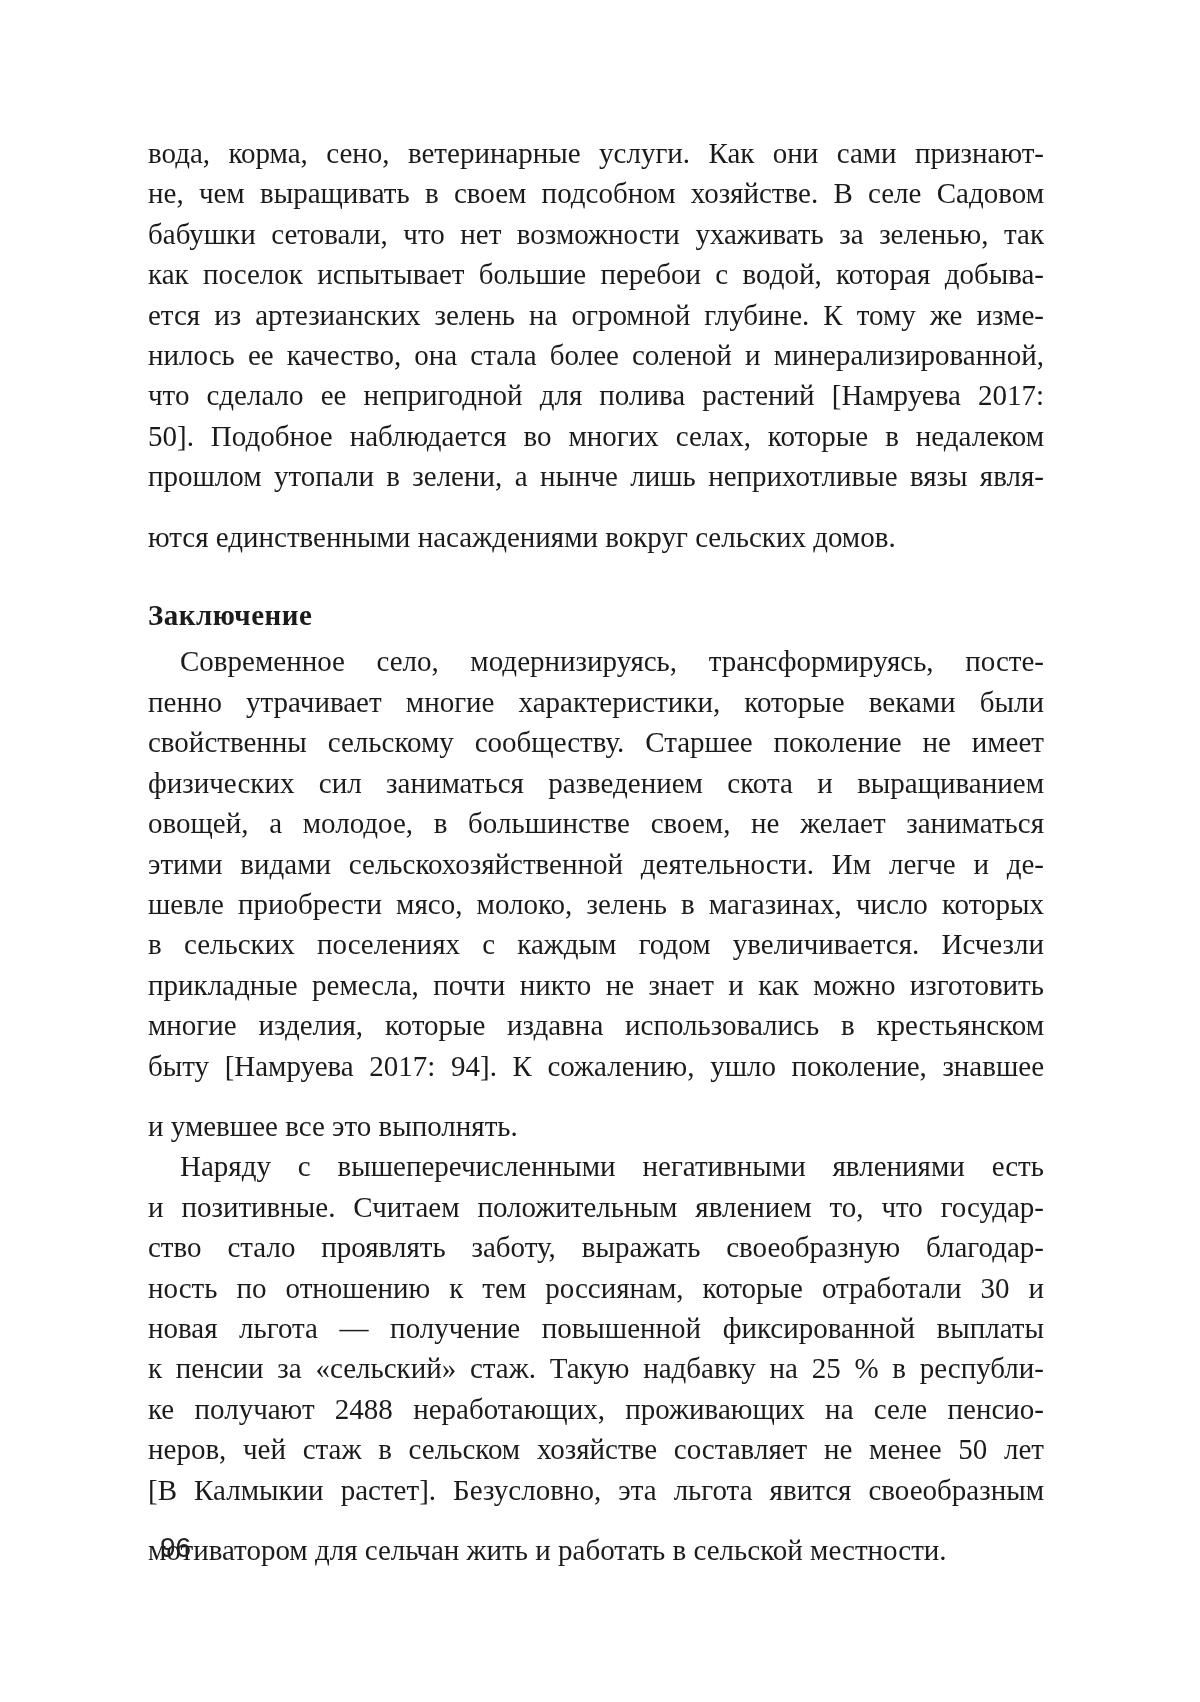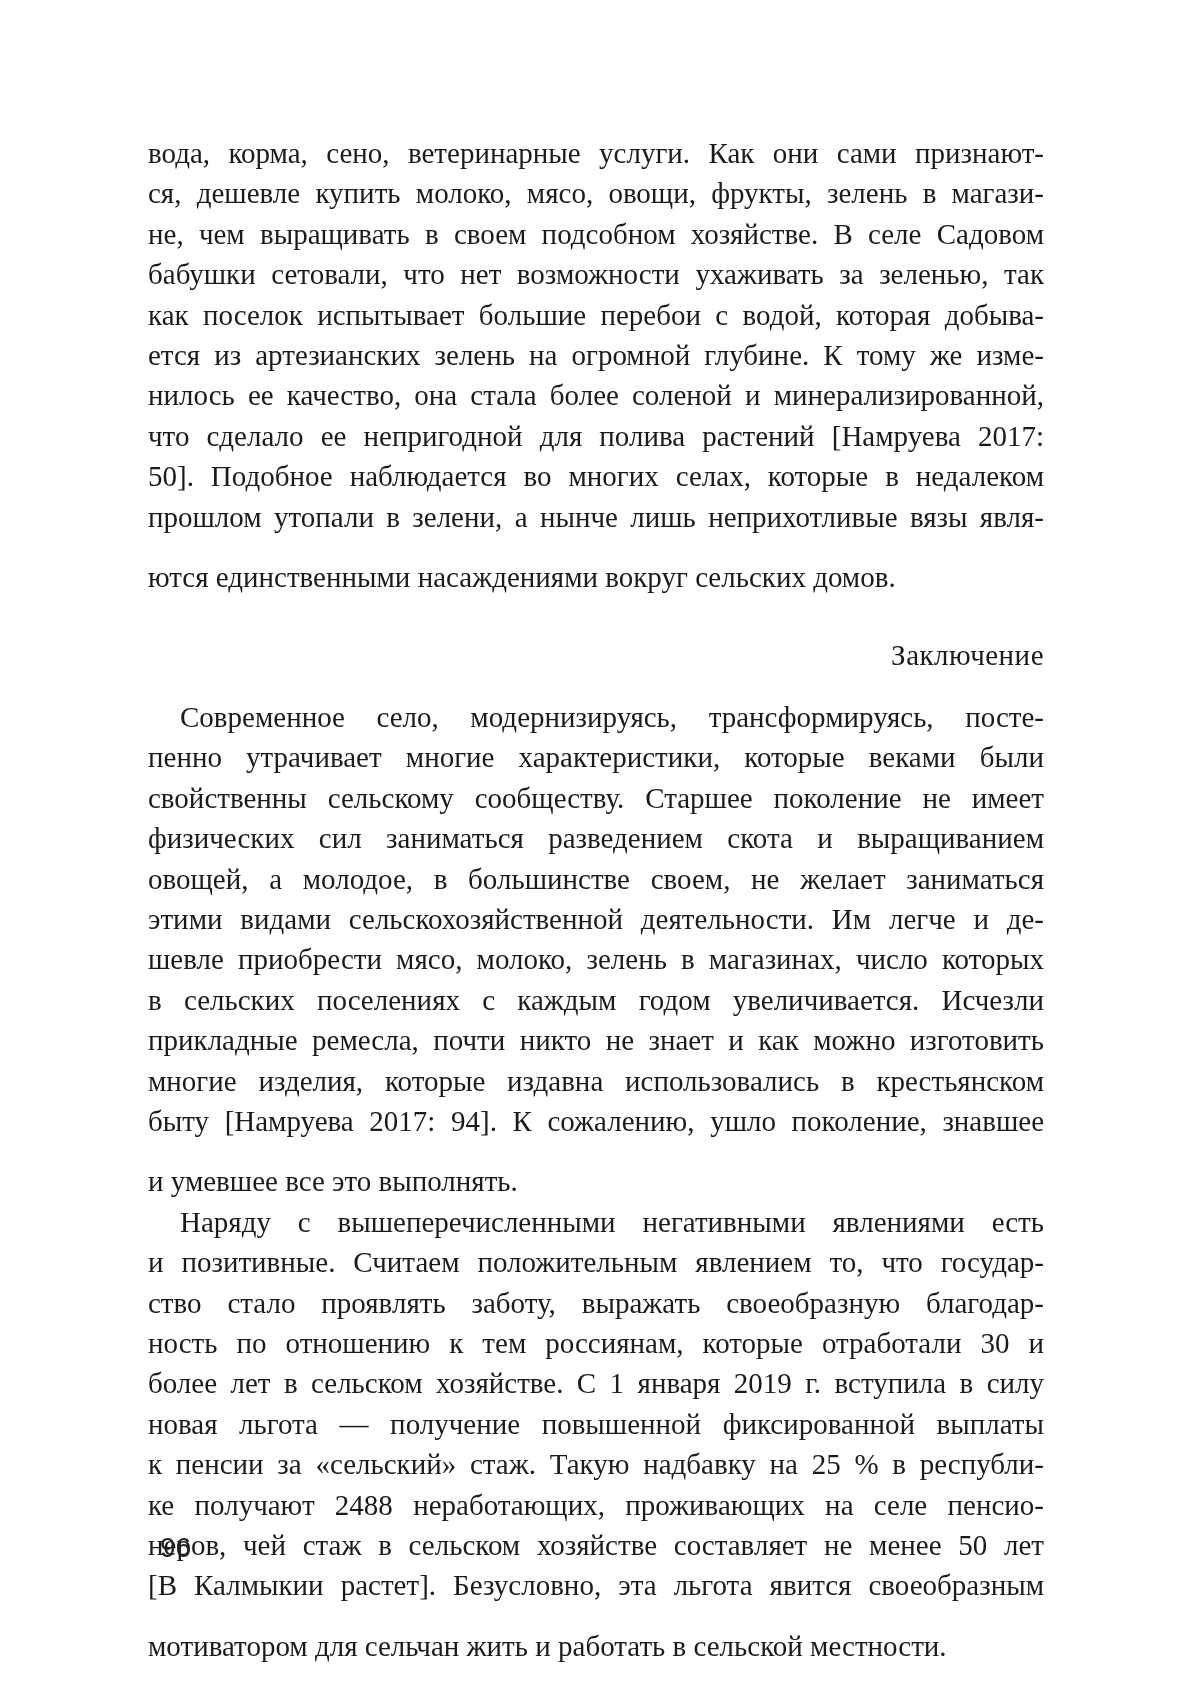--- a/index.html
+++ b/index.html
@@ -26,43 +26,42 @@
   }
   .line {
     text-align: justify;
     text-align-last: justify;
     white-space: nowrap;
     white-space: normal;
   }
   .line.last { text-align-last: left; margin-top: 20px; }
   .line.indent { text-indent: 32px; }
   .heading {
-    font-weight: normal;
-    text-align: right;
+    font-weight: bold;
+    text-align: left;
     margin-top: 38px;
-    margin-bottom: 21px;
+    margin-bottom: 6px;
     letter-spacing: 0.5px;
   }
   .page-number {
     position: absolute;
     left: 158px;
     top: 1532px;
     font-family: "Liberation Sans", sans-serif;
     font-size: 28px;
     line-height: 1;
     color: #222222;
   }
 </style>
 </head>
 <body>
 
 <div class="page">
   <div class="text-block">
       <div class="line">вода, корма, сено, ветеринарные услуги. Как они сами признают-</div>
-      <div class="line">ся, дешевле купить молоко, мясо, овощи, фрукты, зелень в магази-</div>
       <div class="line">не, чем выращивать в своем подсобном хозяйстве. В селе Садовом</div>
       <div class="line">бабушки сетовали, что нет возможности ухаживать за зеленью, так</div>
       <div class="line">как поселок испытывает большие перебои с водой, которая добыва-</div>
       <div class="line">ется из артезианских зелень на огромной глубине. К тому же изме-</div>
       <div class="line">нилось ее качество, она стала более соленой и минерализированной,</div>
       <div class="line">что сделало ее непригодной для полива растений [Намруева 2017:</div>
       <div class="line">50]. Подобное наблюдается во многих селах, которые в недалеком</div>
       <div class="line">прошлом утопали в зелени, а нынче лишь неприхотливые вязы явля-</div>
       <div class="line last">ются единственными насаждениями вокруг сельских домов.</div>
       <div class="heading">Заключение</div>
@@ -75,21 +74,20 @@
       <div class="line">шевле приобрести мясо, молоко, зелень в магазинах, число которых</div>
       <div class="line">в сельских поселениях с каждым годом увеличивается. Исчезли</div>
       <div class="line">прикладные ремесла, почти никто не знает и как можно изготовить</div>
       <div class="line">многие изделия, которые издавна использовались в крестьянском</div>
       <div class="line">быту [Намруева 2017: 94]. К сожалению, ушло поколение, знавшее</div>
       <div class="line last">и умевшее все это выполнять.</div>
       <div class="line indent">Наряду с вышеперечисленными негативными явлениями есть</div>
       <div class="line">и позитивные. Считаем положительным явлением то, что государ-</div>
       <div class="line">ство стало проявлять заботу, выражать своеобразную благодар-</div>
       <div class="line">ность по отношению к тем россиянам, которые отработали 30 и</div>
-      <div class="line">более лет в сельском хозяйстве. С 1 января 2019 г. вступила в силу</div>
       <div class="line">новая льгота — получение повышенной фиксированной выплаты</div>
       <div class="line">к пенсии за «сельский» стаж. Такую надбавку на 25 % в республи-</div>
       <div class="line">ке получают 2488 неработающих, проживающих на селе пенсио-</div>
       <div class="line">неров, чей стаж в сельском хозяйстве составляет не менее 50 лет</div>
       <div class="line">[В Калмыкии растет]. Безусловно, эта льгота явится своеобразным</div>
       <div class="line last">мотиватором для сельчан жить и работать в сельской местности.</div>
     </div>
   <div class="page-number">96</div>
 </div>
 

